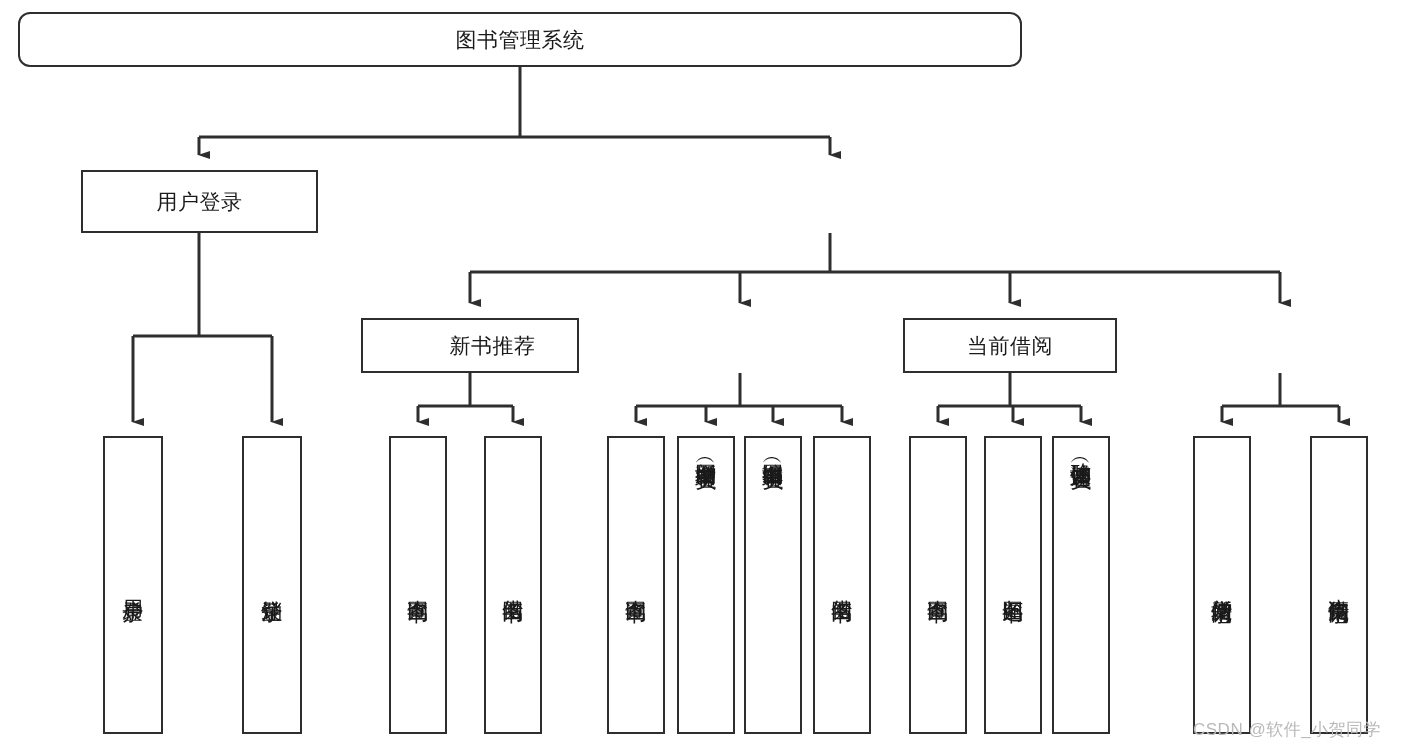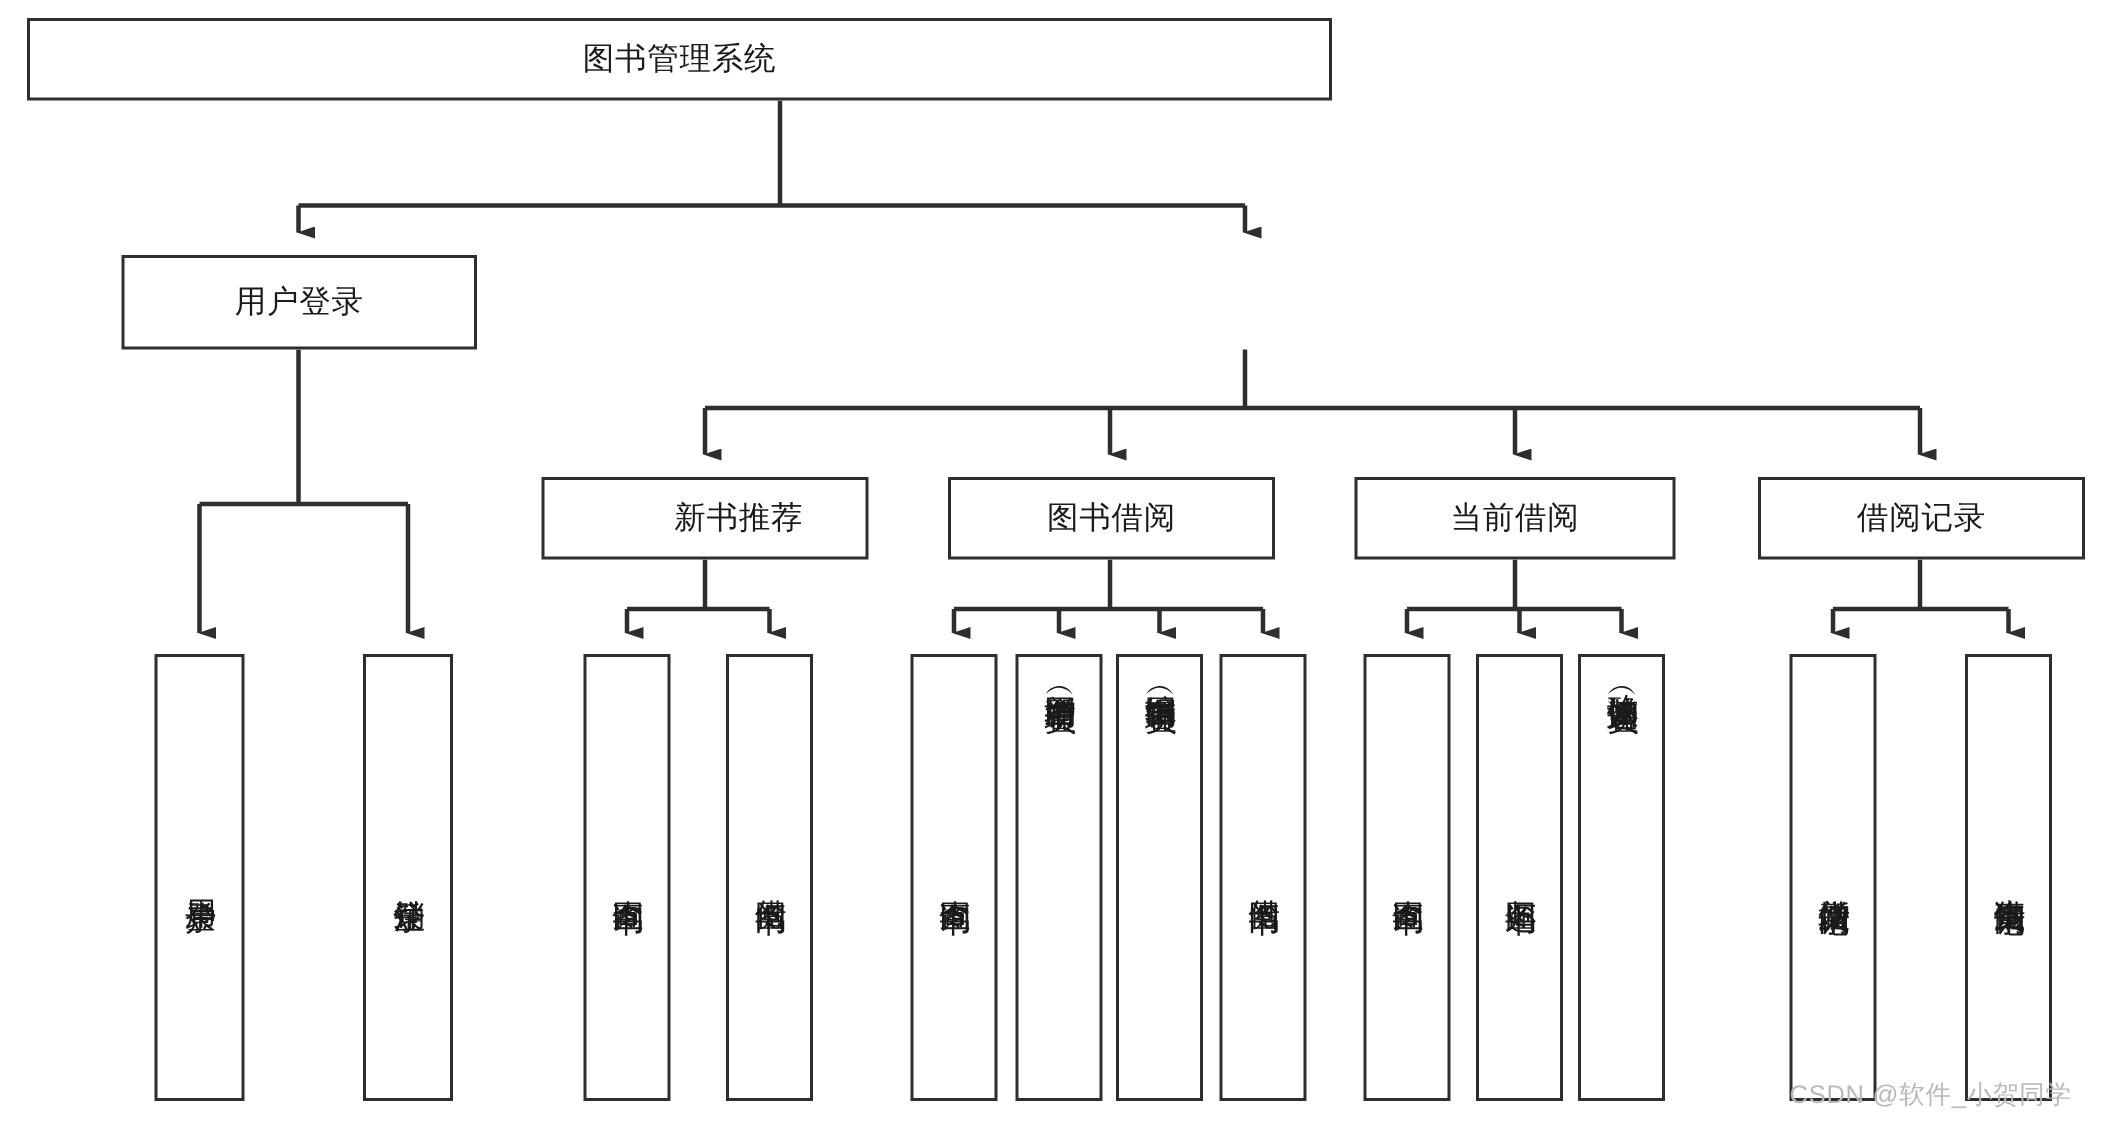--- a/index.html
+++ b/index.html
@@ -133,40 +133,34 @@
     </g>
 
     <g stroke="#2e2e2e" stroke-width="3" fill="none">
       <line x1="1280" y1="373" x2="1280" y2="406"></line>
       <line x1="1222" y1="406" x2="1339" y2="406"></line>
       <line x1="1222" y1="406" x2="1222" y2="422" marker-end="url(#arrowhead)"></line>
       <line x1="1339" y1="406" x2="1339" y2="422" marker-end="url(#arrowhead)"></line>
     </g>
   </svg>
 
-  <div class="node-box" style="left:18px; top:12px; width:870px; height:55px;">
+  <div class="node-box" style="left:18px; top:12px; width:1004px; height:55px;border-radius:12px;">
     <span class="node-label-h">图书管理系统</span>
   </div>
 
   <div class="node-box" style="left:81px; top:170px; width:237px; height:63px;">
     <span class="node-label-h">用户登录</span>
   </div>
 
   <div class="node-box" style="left:361px; top:318px; width:218px; height:55px;padding-left:45px;">
     <span class="node-label-h">新书推荐</span>
   </div>
-  <div class="node-box" style="left:632px; top:318px; width:218px; height:55px;">
-    <span class="node-label-h">图书借阅</span>
-  </div>
   <div class="node-box" style="left:903px; top:318px; width:214px; height:55px;justify-content:center;">
     <span class="node-label-h">当前借阅</span>
   </div>
-  <div class="node-box" style="left:1172px; top:318px; width:218px; height:55px;">
-    <span class="node-label-h">借阅记录</span>
-  </div>
 
   <div class="node-box leaf center-v" style="left:103px; top:436px; width:60px; height:298px;">
     <span class="node-label-v">用户登录</span>
   </div>
   <div class="node-box leaf center-v" style="left:242px; top:436px; width:60px; height:298px;">
     <span class="node-label-v">注销登录</span>
   </div>
   <div class="node-box leaf center-v" style="left:389px; top:436px; width:58px; height:298px;">
     <span class="node-label-v">查询图书</span>
   </div>

